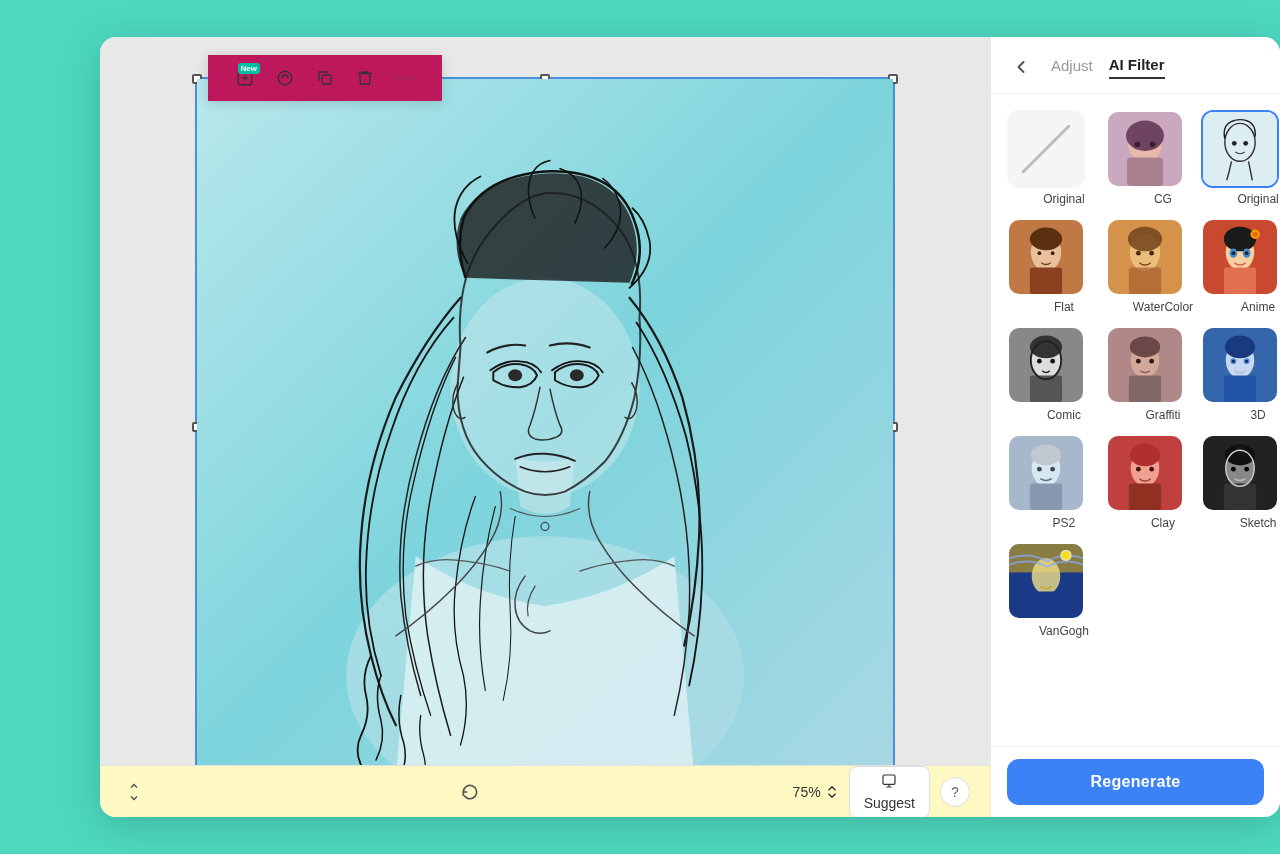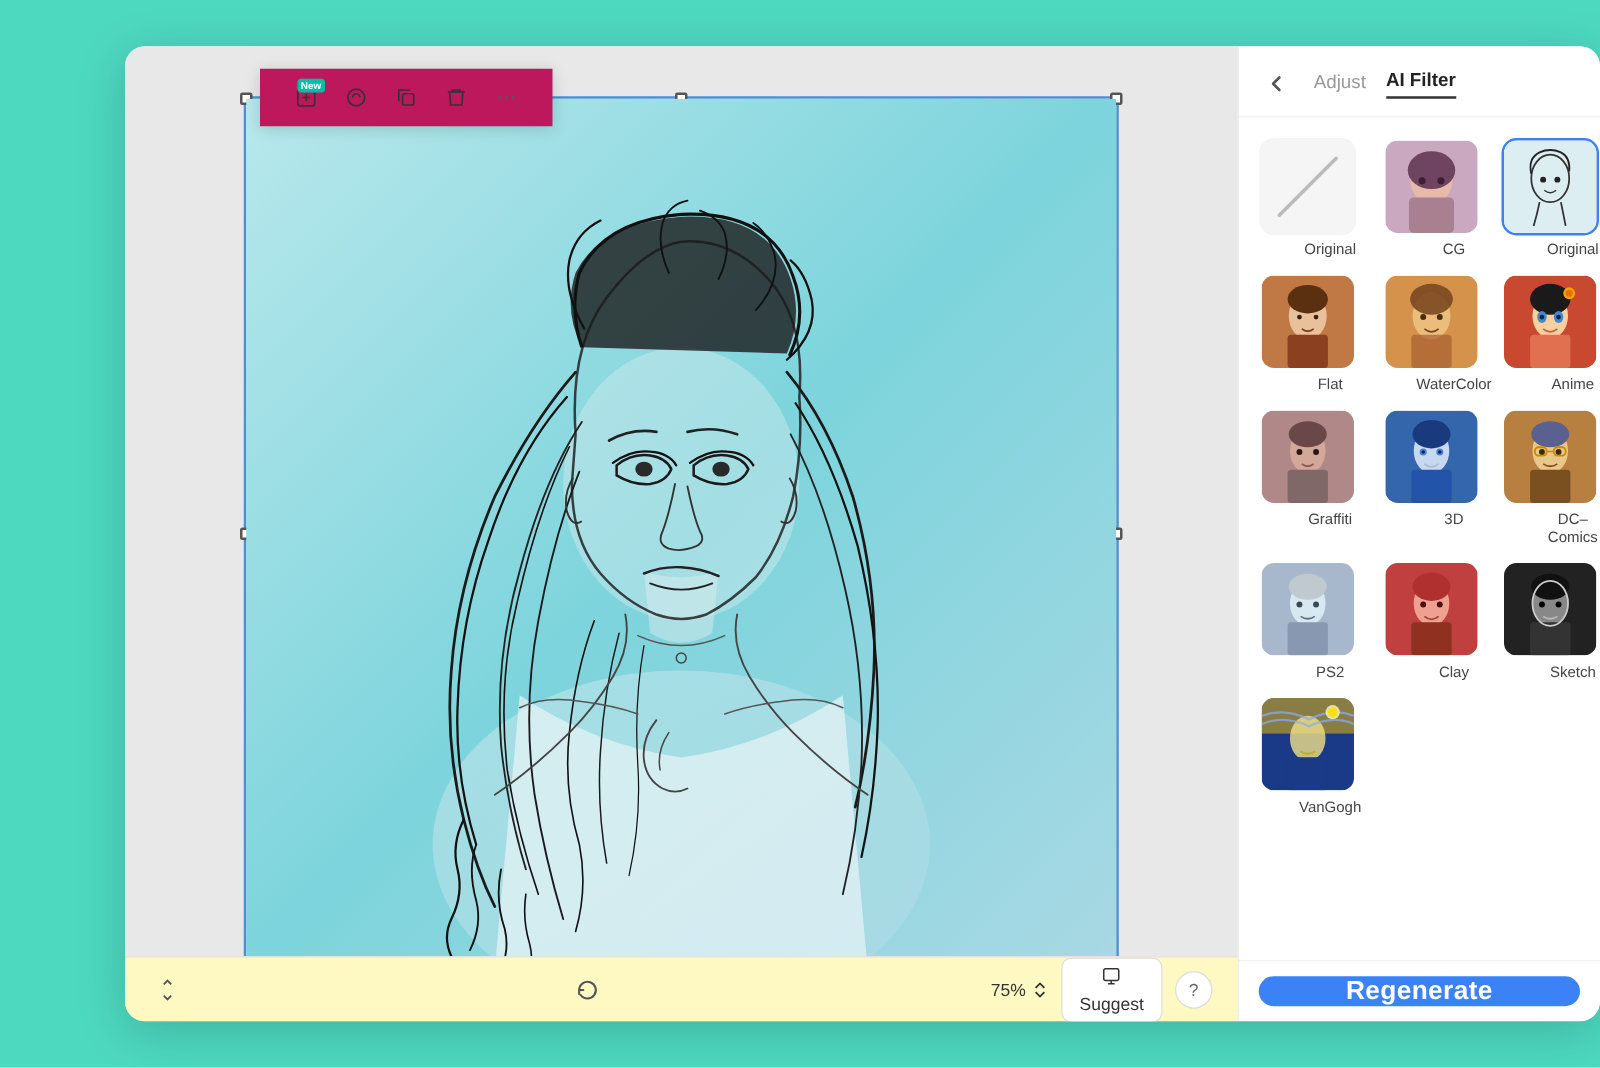--- a/index.html
+++ b/index.html
@@ -308,25 +308,26 @@
     }
 
     
     .regenerate-area {
       padding: 12px 16px;
       border-top: 1px solid #f0f0f0;
     }
 
     .regenerate-btn {
       width: 100%;
+      padding: 14px;
       background: #3b82f6;
       color: white;
       border: none;
       border-radius: 12px;
-      font-size: 21px;
+      font-size: 16px;
       font-weight: 600;
       cursor: pointer;
       letter-spacing: 0.3px;
     }
 
     
     .image-bg {
       width: 100%;
       height: 100%;
       background: linear-gradient(160deg, #b8e4e8 0%, #8dd4dc 30%, #60c8d8 60%, #a0d8e0 100%);
@@ -612,20 +613,35 @@
             <circle cx="46" cy="35" r="2" fill="#112244"></circle>
             <path d="M33 45 Q39 50 45 45" fill="none" stroke="#c86050" stroke-width="1.5"></path>
 
             <circle cx="55" cy="15" r="5" fill="#f8a000"></circle>
             <circle cx="55" cy="15" r="3" fill="#e87000"></circle>
           </svg>
         </div>
         <span class="filter-label">Anime</span>
       </div>
 
+      <div class="filter-item">
+        <div class="filter-thumb">
+          <svg viewBox="0 0 78 78">
+              <rect width="78" height="78" fill="#888"></rect>
+            <ellipse cx="39" cy="34" rx="16" ry="20" fill="#ddd"></ellipse>
+            <rect x="22" y="50" width="34" height="28" rx="3" fill="#555"></rect>
+            <ellipse cx="39" cy="20" rx="17" ry="12" fill="#333"></ellipse>
+            <circle cx="32" cy="35" r="2.5" fill="#111"></circle>
+            <circle cx="46" cy="35" r="2.5" fill="#111"></circle>
+            <ellipse cx="39" cy="34" rx="16" ry="20" fill="none" stroke="#222" stroke-width="2"></ellipse>
+            <path d="M35 45 Q39 49 43 45" fill="none" stroke="#222" stroke-width="1.5"></path>
+          </svg>
+        </div>
+        <span class="filter-label">Comic</span>
+      </div>
 
       <div class="filter-item">
         <div class="filter-thumb">
           <svg viewBox="0 0 78 78">
               <rect width="78" height="78" fill="#b08888"></rect>
             <ellipse cx="39" cy="34" rx="15" ry="19" fill="#d4a898"></ellipse>
             <rect x="22" y="50" width="34" height="28" rx="3" fill="#806868"></rect>
             <ellipse cx="39" cy="20" rx="16" ry="11" fill="#6a4848"></ellipse>
             <circle cx="32" cy="35" r="2.5" fill="#2a1818"></circle>
             <circle cx="46" cy="35" r="2.5" fill="#2a1818"></circle>
@@ -646,38 +662,20 @@
             <circle cx="32" cy="35" r="3" fill="#4488dd"></circle>
             <circle cx="46" cy="35" r="3" fill="#4488dd"></circle>
             <circle cx="32" cy="35" r="1.5" fill="#1a2255"></circle>
             <circle cx="46" cy="35" r="1.5" fill="#1a2255"></circle>
             <path d="M33 45 Q39 50 45 45" fill="none" stroke="#aabbd0" stroke-width="1.5"></path>
           </svg>
         </div>
         <span class="filter-label">3D</span>
       </div>
 
-      <div class="filter-item">
-        <div class="filter-thumb">
-          <svg viewBox="0 0 78 78">
-              <rect width="78" height="78" fill="#b88040"></rect>
-            <ellipse cx="39" cy="34" rx="15" ry="19" fill="#e8c888"></ellipse>
-            <rect x="22" y="50" width="34" height="28" rx="3" fill="#7a5020"></rect>
-            <ellipse cx="39" cy="20" rx="16" ry="11" fill="#5a6090"></ellipse>
-            <circle cx="32" cy="35" r="2.5" fill="#3a2810"></circle>
-            <circle cx="46" cy="35" r="2.5" fill="#3a2810"></circle>
-
-            <rect x="26" y="31" width="10" height="7" rx="3" fill="none" stroke="#cc8800" stroke-width="1.5"></rect>
-            <rect x="42" y="31" width="10" height="7" rx="3" fill="none" stroke="#cc8800" stroke-width="1.5"></rect>
-            <path d="M36 34.5 L42 34.5" fill="none" stroke="#cc8800" stroke-width="1.2"></path>
-            <path d="M33 45 Q39 49 45 45" fill="none" stroke="#8a5020" stroke-width="1.5"></path>
-          </svg>
-        </div>
-        <span class="filter-label">DC–Comics</span>
-      </div>
 
       <div class="filter-item">
         <div class="filter-thumb">
           <svg viewBox="0 0 78 78">
               <rect width="78" height="78" fill="#a8b8cc"></rect>
             <ellipse cx="39" cy="34" rx="15" ry="19" fill="#d8e8f0"></ellipse>
             <rect x="22" y="50" width="34" height="28" rx="3" fill="#8898b0"></rect>
             <ellipse cx="39" cy="20" rx="16" ry="11" fill="#c0c8d0"></ellipse>
             <circle cx="32" cy="35" r="2.5" fill="#3a4858"></circle>
             <circle cx="46" cy="35" r="2.5" fill="#3a4858"></circle>

